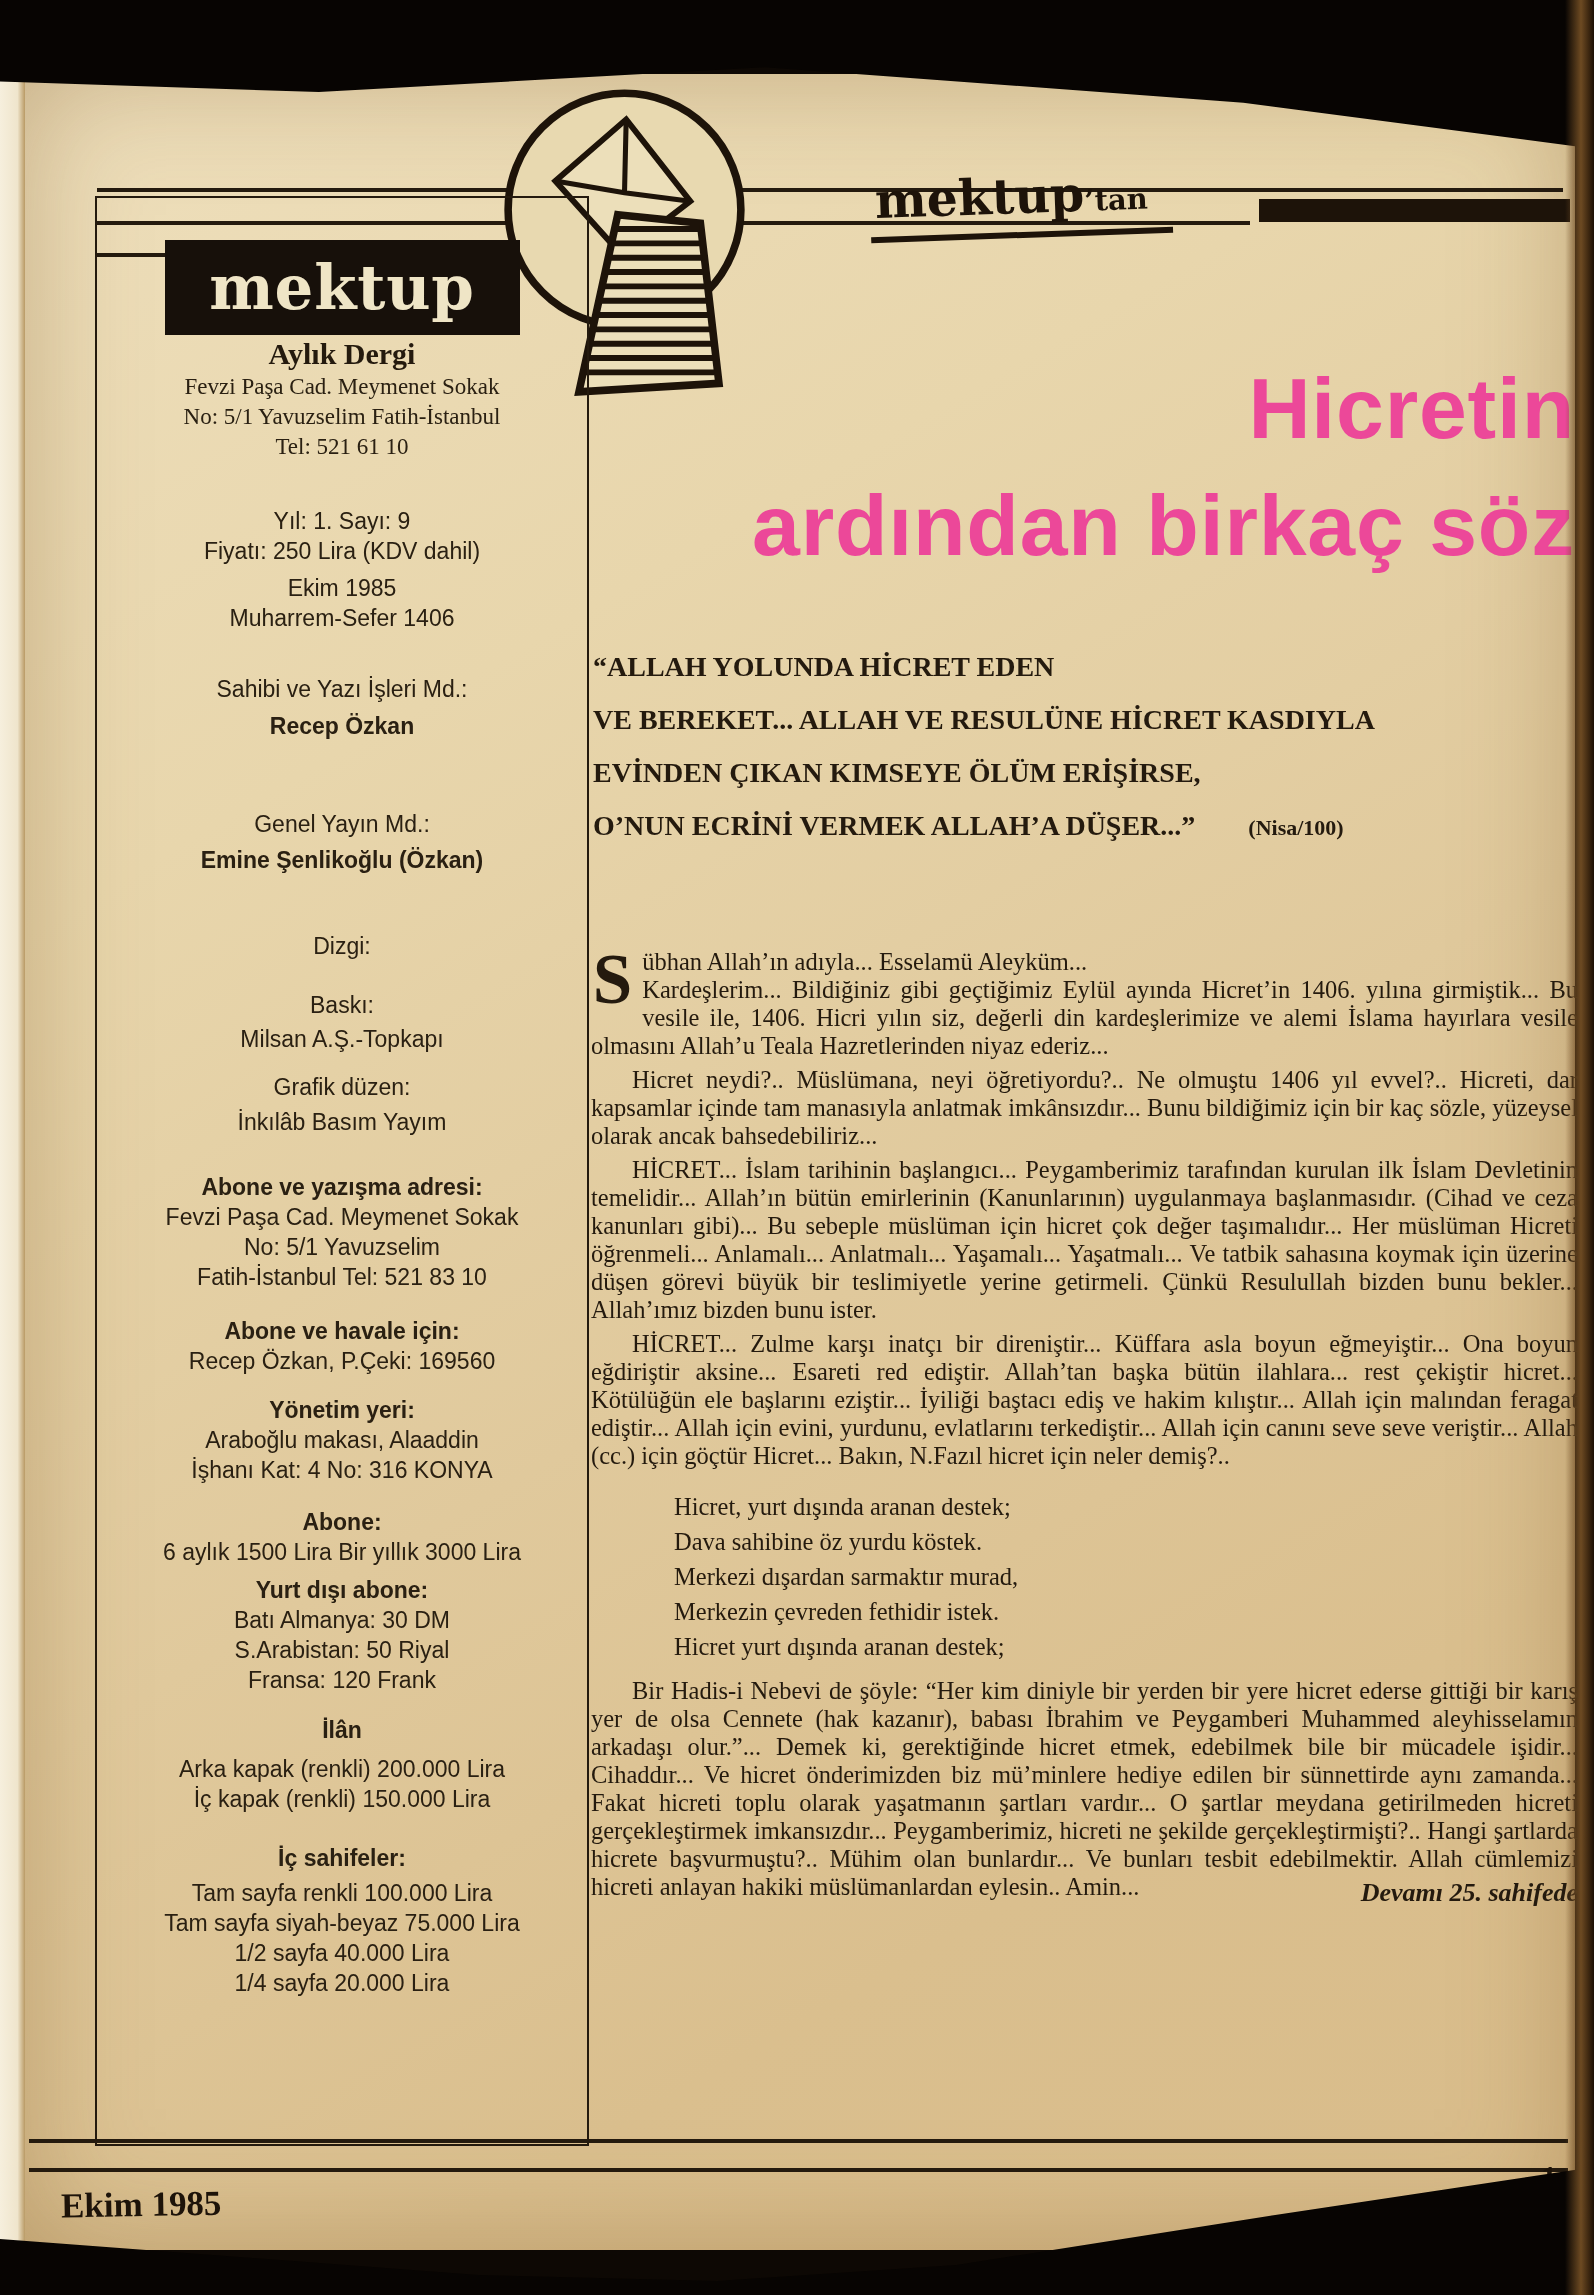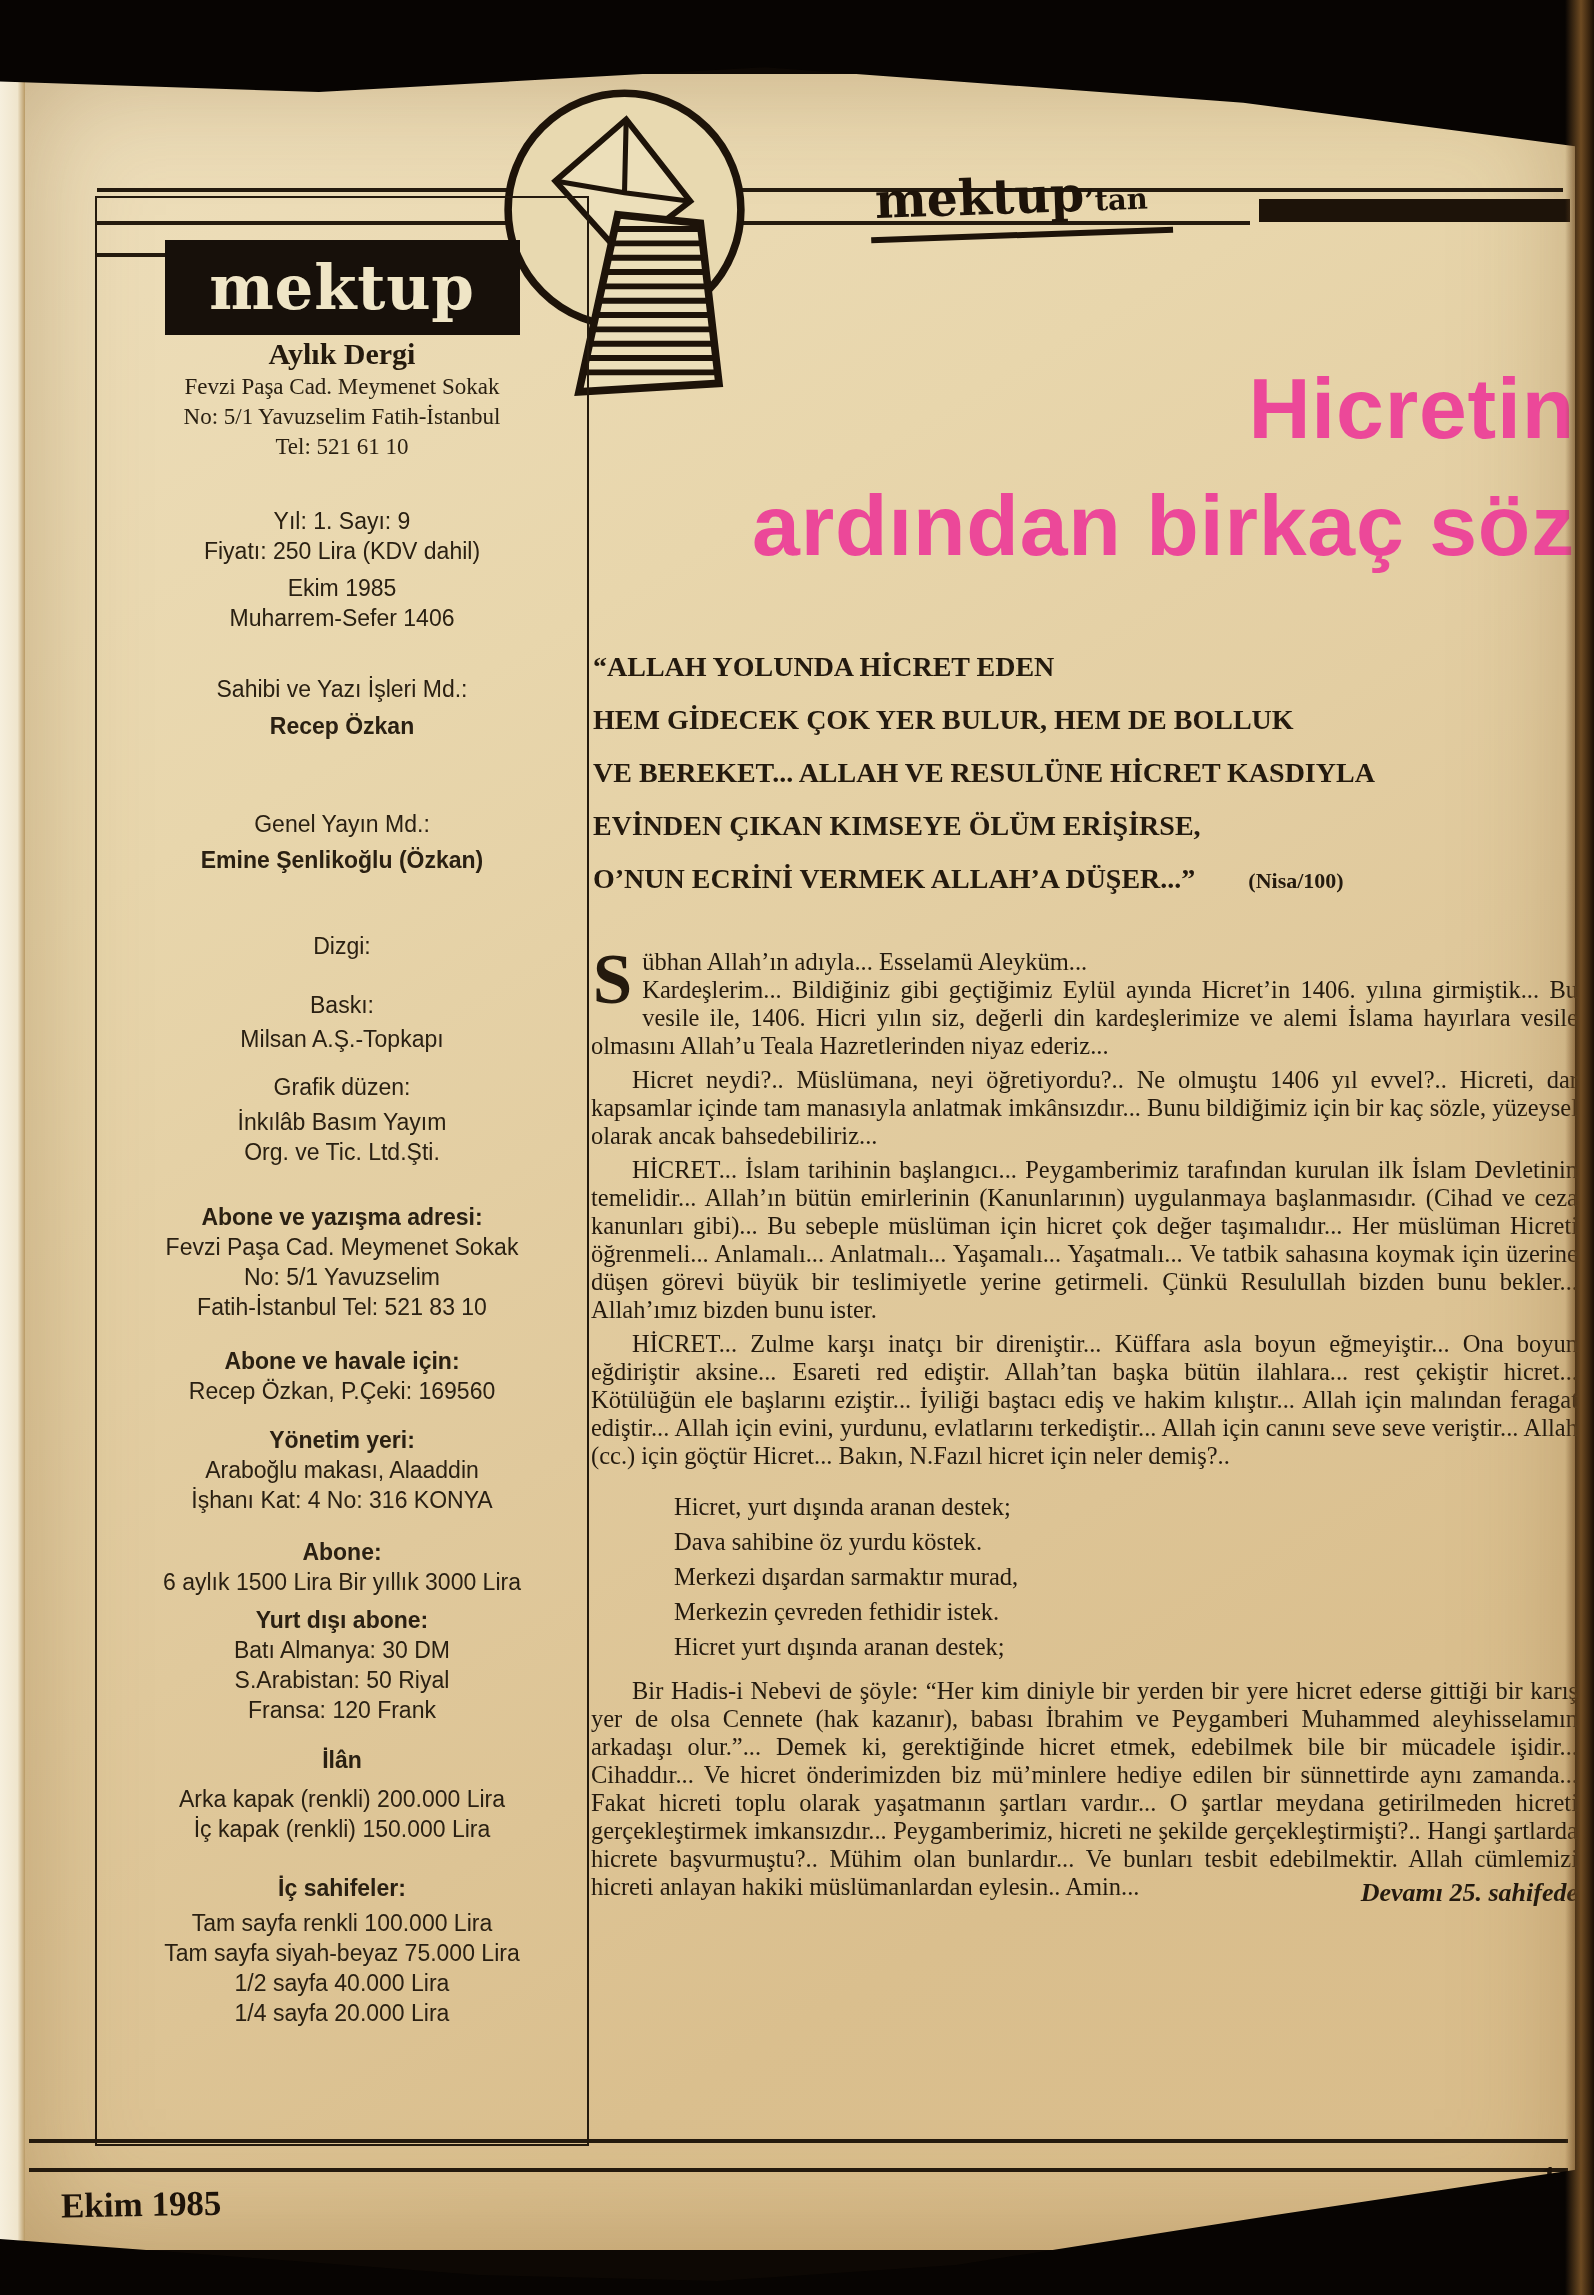--- a/index.html
+++ b/index.html
@@ -104,21 +104,20 @@
     <span class="big">mektup</span><span class="small">’tan</span>
   </div>
 
   <div class="headline">
     <div>Hicretin</div>
     <div>ardından birkaç söz</div>
   </div>
 
   <div class="quote">
     <div class="ln">“ALLAH  YOLUNDA HİCRET EDEN</div>
-    <div class="ln">HEM GİDECEK ÇOK YER  BULUR, HEM DE BOLLUK</div>
     <div class="ln">VE BEREKET...  ALLAH VE RESULÜNE HİCRET KASDIYLA</div>
     <div class="ln">EVİNDEN ÇIKAN  KIMSEYE ÖLÜM ERİŞİRSE,</div>
     <div class="ln">
       <span>O’NUN ECRİNİ VERMEK ALLAH’A  DÜŞER...”</span>
       <span class="quote-src">(Nisa/100)</span>
     </div>
   </div>
 
   <div class="body-col">
     <p>
@@ -154,21 +153,20 @@
     <div class="sb">Muharrem-Sefer 1406</div>
     <div class="sb mt48">Sahibi ve Yazı İşleri Md.:</div>
     <div class="sb b mt8">Recep Özkan</div>
     <div class="sb mt80">Genel Yayın Md.:</div>
     <div class="sb b mt8">Emine Şenlikoğlu (Özkan)</div>
     <div class="sb mt66">Dizgi:</div>
     <div class="sb mt34">Baskı:</div>
     <div class="sb mt4">Milsan A.Ş.-Topkapı</div>
     <div class="sb mt22">Grafik düzen:</div>
     <div class="sb mt6">İnkılâb Basım Yayım</div>
-    <div class="sb">Org. ve Tic. Ltd.Şti.</div>
     <div class="sb b mt42">Abone ve yazışma adresi:</div>
     <div class="sb">Fevzi Paşa Cad. Meymenet Sokak</div>
     <div class="sb">No: 5/1 Yavuzselim</div>
     <div class="sb">Fatih-İstanbul Tel: 521 83 10</div>
     <div class="sb b mt28">Abone ve havale için:</div>
     <div class="sb">Recep Özkan, P.Çeki: 169560</div>
     <div class="sb b mt22">Yönetim yeri:</div>
     <div class="sb">Araboğlu makası, Alaaddin</div>
     <div class="sb">İşhanı Kat: 4 No: 316 KONYA</div>
     <div class="sb b mt26">Abone:</div>

